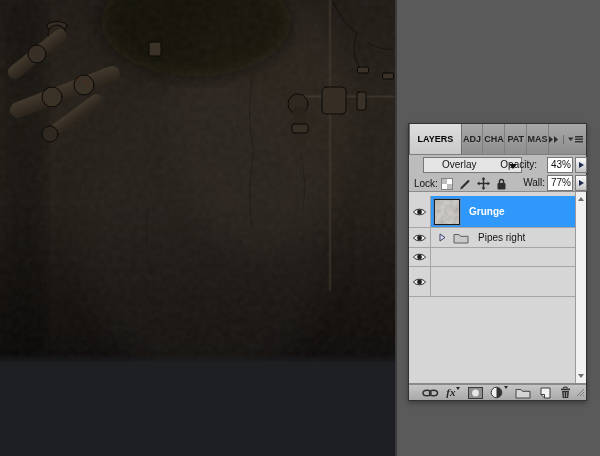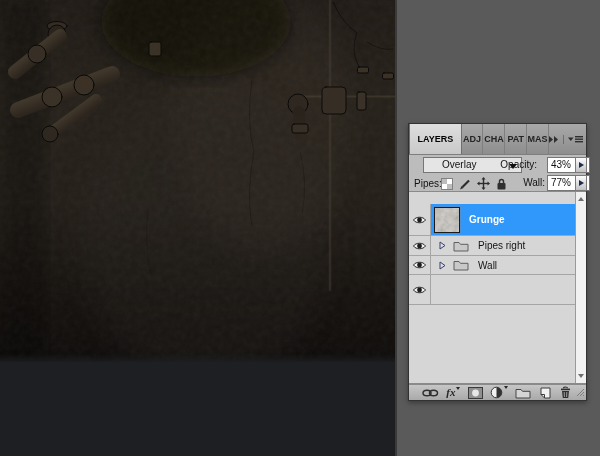--- a/index.html
+++ b/index.html
@@ -35,33 +35,33 @@
   .ctrlrow{position:relative;flex:0 0 auto;background:#bcbcbc;}
   .blendrow{height:20px;}
   .lockrow{height:17px;border-bottom:1px solid #8a8a8a;}
   .combo{position:absolute;left:14px;top:2px;width:99px;height:16px;background:#e5e5e5;
          border:1px solid #767676;line-height:14px;padding:0 18px;cursor:default;}
   .combo .chev{position:absolute;right:4px;top:6px;width:0;height:0;
                border-left:4px solid transparent;border-right:4px solid transparent;border-top:5px solid #111;}
   .rlabel{position:absolute;width:42px;text-align:right;line-height:16px;}
   .opacity-label{left:86px;top:2px;}
   .fill-label{left:94px;top:0px;}
-  .field{position:absolute;left:138px;width:43px;height:16px;background:#fff;border:1px solid #767676;
+  .field{position:absolute;left:138px;width:26px;height:16px;background:#fff;border:1px solid #767676;
          line-height:14px;padding-left:3px;}
   .spinbtn{position:absolute;left:166px;width:12px;height:16px;background:linear-gradient(#fdfdfd,#c2c2c2);
            border:1px solid #7a7a7a;cursor:pointer;}
   .spinbtn i{position:absolute;left:3px;top:4px;width:0;height:0;border-top:3.5px solid transparent;
              border-bottom:3.5px solid transparent;border-left:5px solid #1c2b4d;}
   .lock-label{position:absolute;left:5px;top:0;line-height:17px;}
   .lockicons{position:absolute;left:32px;top:2px;display:flex;gap:6px;align-items:center;height:13px;}
   .lockicons span{display:inline-flex;cursor:pointer;}
 
   
   .list{flex:1 1 auto;position:relative;background:#d6d6d6;border-bottom:1px solid #8a8a8a;overflow:hidden;}
-  .rows{position:absolute;left:0;top:12px;right:11px;text-align:center;}
+  .rows{position:absolute;left:0;top:4px;right:11px;text-align:center;}
   .row{display:flex;align-items:stretch;border-bottom:1px solid #a5a5a5;cursor:pointer;}
   .eyecell{flex:0 0 22px;border-right:1px solid #a5a5a5;display:flex;align-items:center;justify-content:center;background:#d6d6d6;}
   .rowbody{flex:1;display:flex;align-items:center;}
   .row.sel .rowbody{background:#3097fb;}
   .lname{margin-left:9px;color:#141414;}
   .row.sel .lname{color:#fff;font-weight:bold;}
   .thumb{width:26px;height:26px;margin-left:3px;flex:0 0 auto;}
   .thumb.gr{border:1px solid #1b1b1b;box-shadow:inset 0 0 0 1px #ededed, 0 0 0 1px #4d8fd0;background:#cac5bd;overflow:hidden;}
   .thumb.bg{background:#17191c;border:1px solid #3c3c3c;box-shadow:0 0 0 1px #9c9c9c;}
   .tri{margin-left:8px;flex:0 0 auto;display:inline-flex;cursor:pointer;}
@@ -226,21 +226,21 @@
       <i class="chev"></i>
     </div>
     <span class="rlabel opacity-label">Opacity:</span>
     <span class="field" style="top:2px;">43%</span>
     <span class="spinbtn" style="top:2px;">
         <i></i>
       </span>
   </div>
 
   <div class="ctrlrow lockrow">
-    <span class="lock-label">Pipes:</span>
+    <span class="lock-label">Lock:</span>
     <span class="lockicons">
       <span>
         <svg width="12" height="12">
             <rect x="0.5" y="0.5" width="11" height="11" fill="#fff" stroke="#828282"></rect>
           <rect x="1" y="1" width="5" height="5" fill="#bdbdbd"></rect>
             <rect x="6" y="6" width="5" height="5" fill="#bdbdbd"></rect>
           </svg>
       </span>
       <span>
         <svg width="12" height="12">
@@ -316,33 +316,20 @@
       </div>
 
 
       <div class="row" style="height:19px;">
         <div class="eyecell">
           <svg width="15" height="10">
             <path d="M1.5 5 C4 1.3 11 1.3 13.5 5 C11 8.7 4 8.7 1.5 5 Z" fill="#f2f2f2" stroke="#2a2a2a"></path>
             <circle cx="7.5" cy="5" r="2.4" fill="#1d1d1d"></circle>
             </svg>
         </div>
-        <div class="rowbody">
-          <span class="tri">
-            <svg width="7" height="9">
-                <polygon points="1,1 6,4.5 1,8" fill="#dcdcf0" stroke="#3c3f63"></polygon>
-              </svg>
-            </span>
-          <span class="folder">
-            <svg width="16" height="12">
-                <path d="M1 11 V2.5 H6 L7.5 4.3 H15 V11 Z" fill="#c9c9c9" stroke="#5f5f5f"></path>
-              </svg>
-            </span>
-          <span class="lname">Wall</span>
-        </div>
       </div>
 
       <div class="row" style="height:30px;">
         <div class="eyecell">
           <svg width="15" height="10">
             <path d="M1.5 5 C4 1.3 11 1.3 13.5 5 C11 8.7 4 8.7 1.5 5 Z" fill="#f2f2f2" stroke="#2a2a2a"></path>
             <circle cx="7.5" cy="5" r="2.4" fill="#1d1d1d"></circle>
             </svg>
         </div>
       </div>

